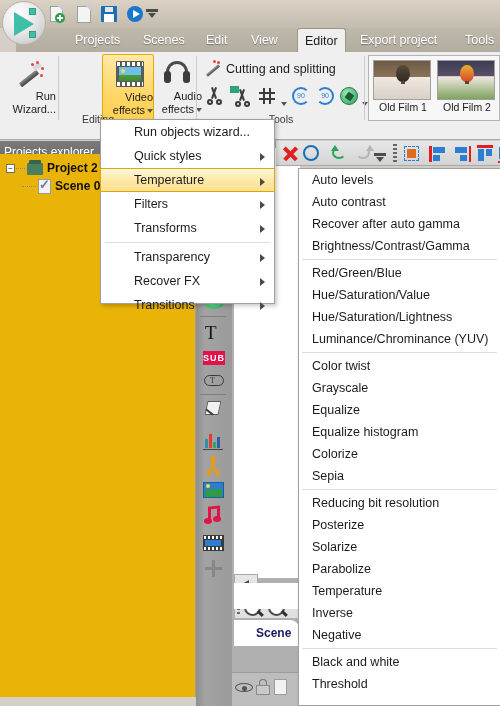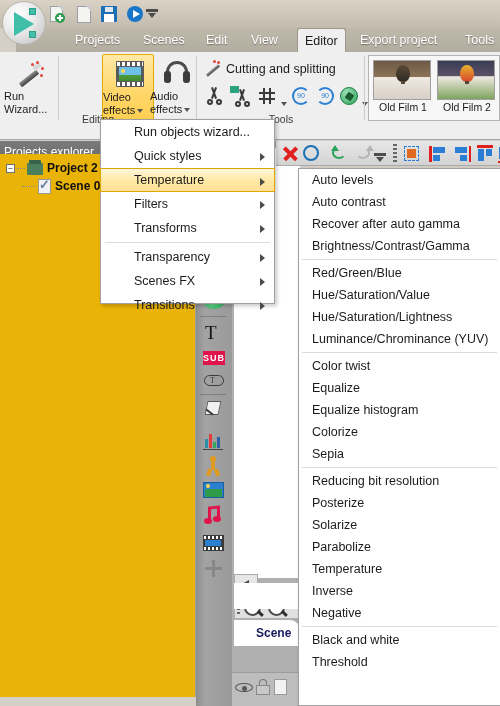--- a/index.html
+++ b/index.html
@@ -134,21 +134,21 @@
   .rb-grouplabel {
     position: absolute; bottom: 0px; width: 100%;
     text-align: center; font-size: 10.5px; color: #3a3a3a;
   }
   .rb-sep {
     position: absolute; top: 4px; width: 1px; height: 64px;
     background: #cccccc;
   }
   .bigbtn {
     position: absolute; top: 2px; width: 52px; height: 70px;
-    text-align: left; cursor: default;
+    text-align: right; cursor: default;
   }
   .bigbtn .cap {
     position: absolute; left: 0; right: 0; top: 36px;
     font-size: 11px; color: #1b1b1b; line-height: 13px;
   }
   .bigbtn.sel {
     background: linear-gradient(to bottom, #ffe9a8 0%, #ffd76a 55%, #ffcf4f 100%);
     border: 1px solid #e0a800;
     border-radius: 2px;
   }
@@ -734,36 +734,37 @@
   </div>
 
   <div class="menu1">
     <div class="m1-item"><span>Run objects wizard...</span></div>
     <div class="m1-item"><span>Quick styles</span><span class="m1-arrow"></span></div>
     <div class="m1-item hl"><span>Temperature</span><span class="m1-arrow"></span></div>
     <div class="m1-item"><span>Filters</span><span class="m1-arrow"></span></div>
     <div class="m1-item"><span>Transforms</span><span class="m1-arrow"></span></div>
     <div class="m1-sep"></div>
     <div class="m1-item"><span>Transparency</span><span class="m1-arrow"></span></div>
-    <div class="m1-item"><span>Scenes FX</span><span class="m1-arrow"></span></div>
+    <div class="m1-item"><span>Recover FX</span><span class="m1-arrow"></span></div>
     <div class="m1-item"><span>Transitions</span><span class="m1-arrow"></span></div>
   </div>
 
   <div class="menu2" id="submenu">
       <div class="m2-item">Auto levels</div>
       <div class="m2-item">Auto contrast</div>
       <div class="m2-item">Recover after auto gamma</div>
       <div class="m2-item">Brightness/Contrast/Gamma</div>
       <div class="m2-sep"></div>
       <div class="m2-item">Red/Green/Blue</div>
       <div class="m2-item">Hue/Saturation/Value</div>
       <div class="m2-item">Hue/Saturation/Lightness</div>
       <div class="m2-item">Luminance/Chrominance (YUV)</div>
       <div class="m2-sep"></div>
       <div class="m2-item">Color twist</div>
+      <div class="m2-item">Grayscale</div>
       <div class="m2-item">Equalize</div>
       <div class="m2-item">Equalize histogram</div>
       <div class="m2-item">Colorize</div>
       <div class="m2-item">Sepia</div>
       <div class="m2-sep"></div>
       <div class="m2-item">Reducing bit resolution</div>
       <div class="m2-item">Posterize</div>
       <div class="m2-item">Solarize</div>
       <div class="m2-item">Parabolize</div>
       <div class="m2-item">Temperature</div>

